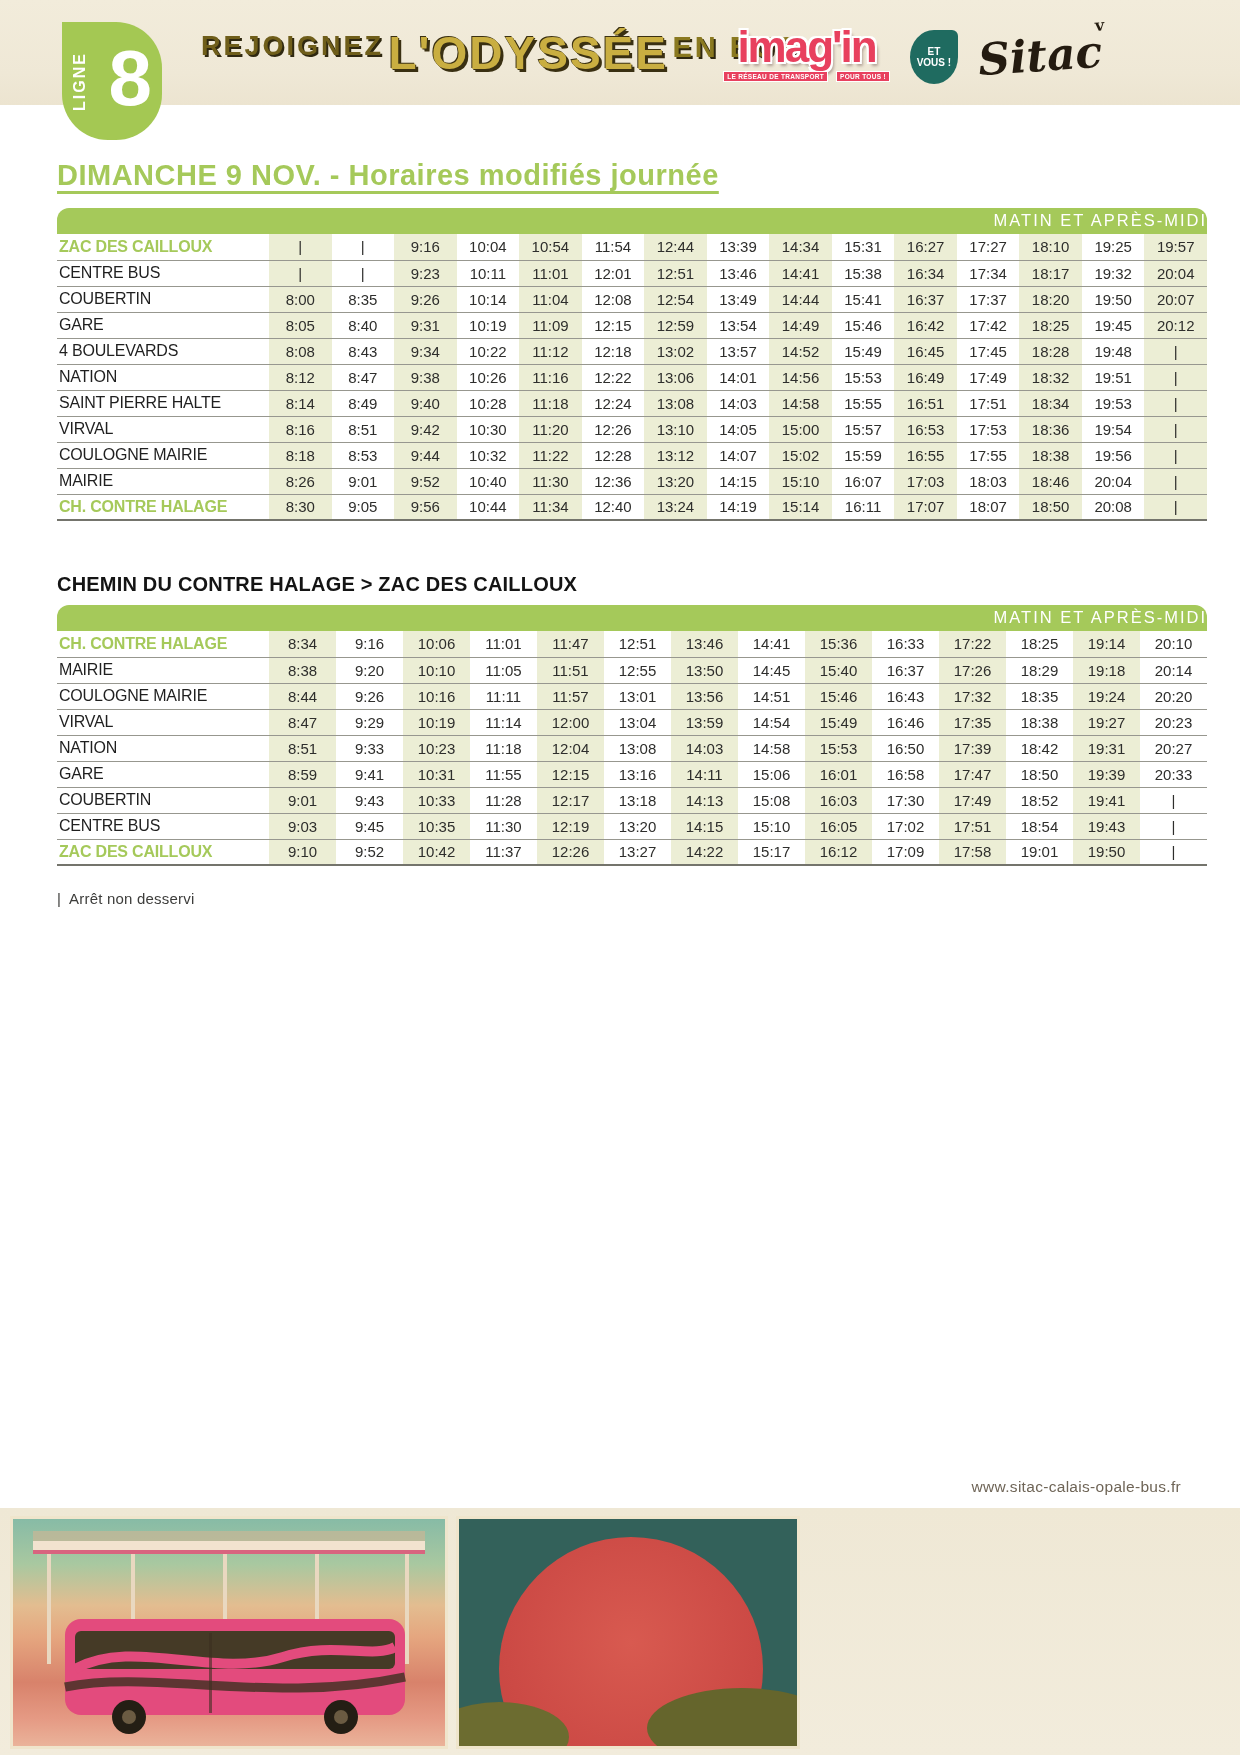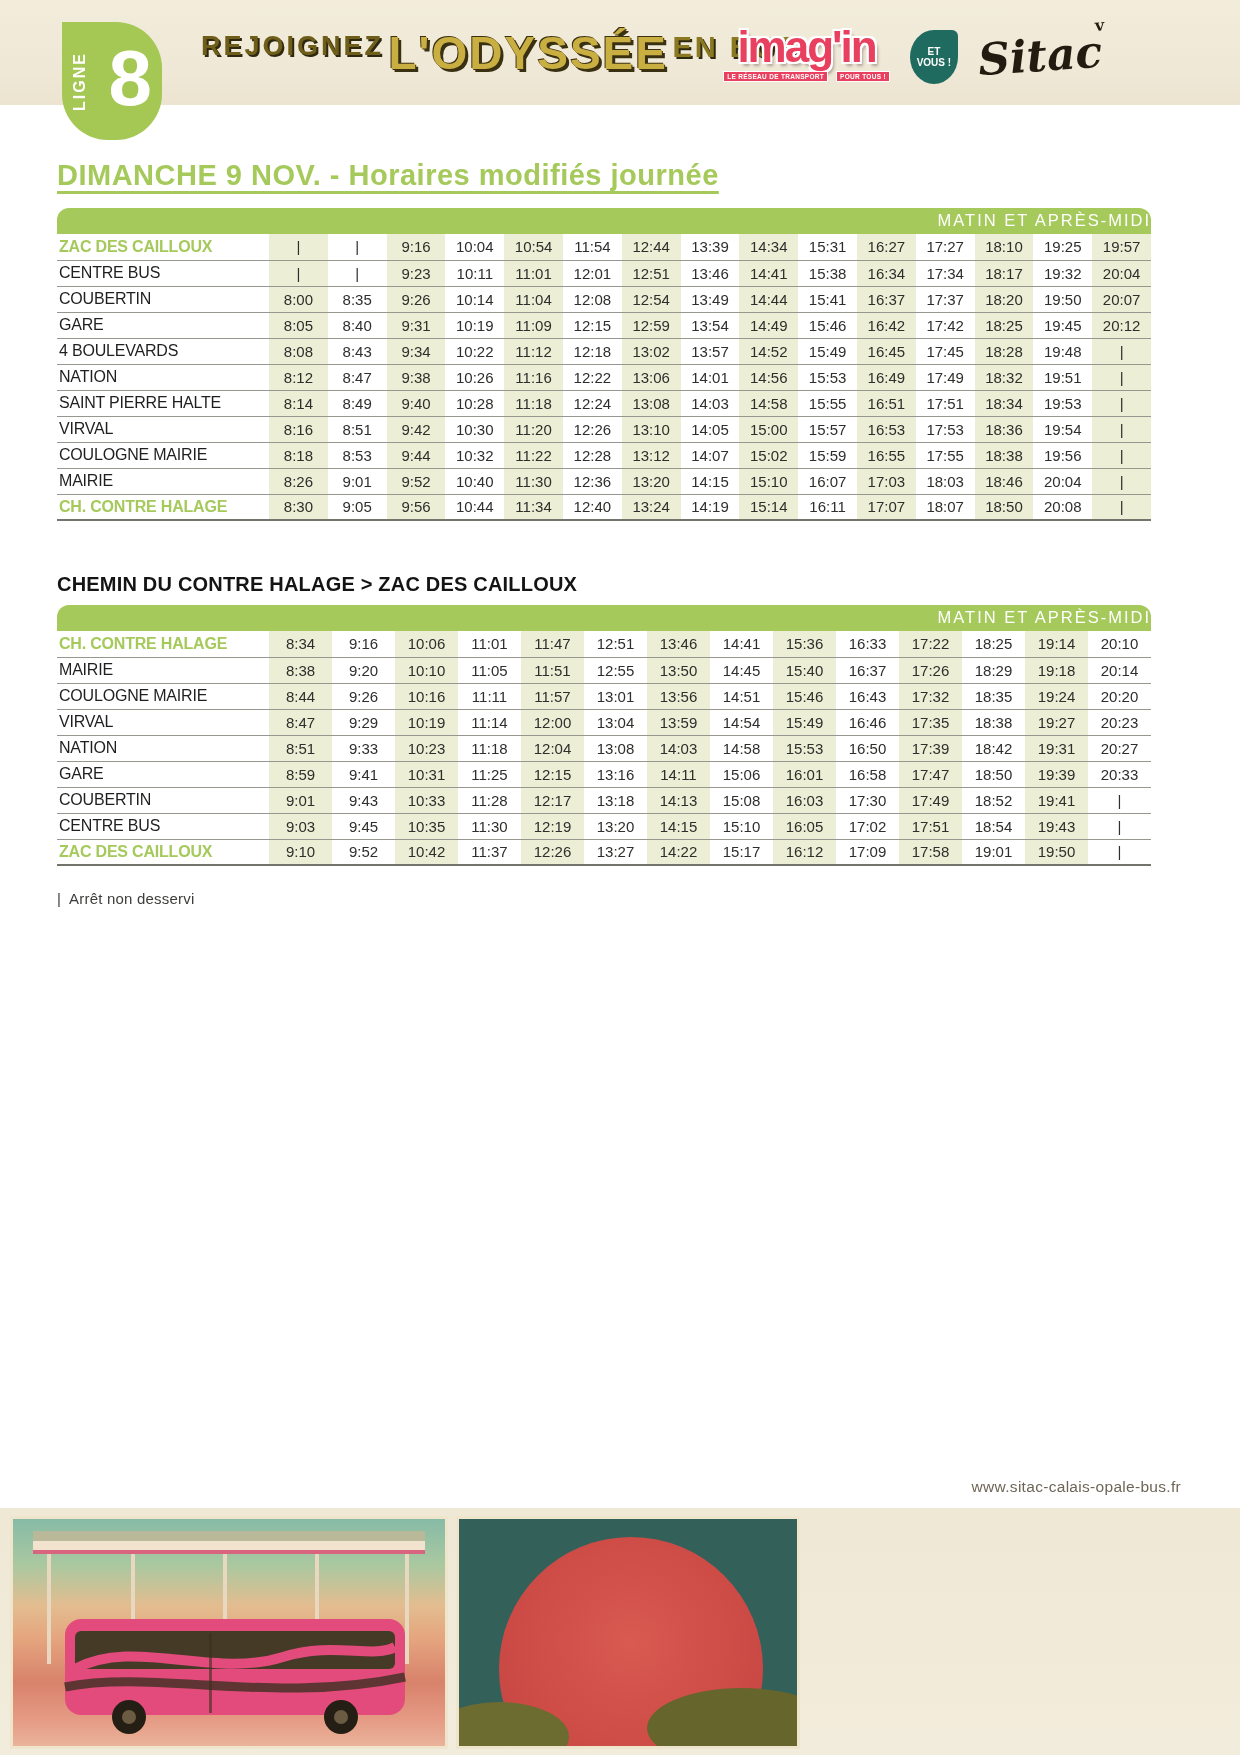--- a/index.html
+++ b/index.html
@@ -31,21 +31,21 @@
   .imagin .subrow { display:flex; justify-content:space-between; gap:8px; margin-top:2px; }
   .imagin .subrow span { background:#e8405e; color:#fff; font-size:6.5px; font-weight:bold; padding:1px 3px; border:1px solid #fff; letter-spacing:.3px; }
   .etvous { width:48px; height:54px; background:#1f6b60; border-radius:50% 6px 50% 50%;
     color:#fff; font-weight:bold; font-size:10px; line-height:11px; display:flex; flex-direction:column;
     align-items:center; justify-content:center; margin-top:8px; }
   .sitac { font-family:"DejaVu Serif", serif; font-style:italic; font-weight:bold; font-size:44px;
     color:#241b10; margin-top:4px; transform:rotate(-4deg); position:relative; }
   .sitac .check { position:absolute; right:-4px; top:-10px; font-size:16px; font-style:normal; }
 
   
-  .main { position:absolute; top:105px; left:0; width:1240px; padding:40px 89px 0 57px; background:#fff; }
+  .main { position:absolute; top:105px; left:0; width:1240px; padding:40px 33px 0 57px; background:#fff; }
   .page-title { color:#a5c95a; font-size:29px; font-weight:bold; letter-spacing:.5px;
     margin-top:14px; margin-bottom:16px; text-decoration:underline; text-decoration-thickness:3px; text-underline-offset:6px; }
   .section-title { color:#141414; font-size:20px; font-weight:bold; letter-spacing:.2px; margin-bottom:9px; }
   .timetable-section + .timetable-section { margin-top:52px; }
   .period-bar { background:#a5c95a; color:#fff; text-align:right; font-size:16.5px; letter-spacing:2px;
     padding:3px 0 4px; border-radius:12px 12px 0 0; }
   table.timetable { width:100%; border-collapse:collapse; table-layout:fixed; }
   table.timetable td { height:26px; text-align:center; vertical-align:middle; font-size:15px;
     color:#2e2e2c; border-bottom:1px solid #97978f; }
   table.timetable td.stop { text-align:left; font-size:16px; letter-spacing:-.2px; color:#1f1f1f; padding-left:2px; }
@@ -470,21 +470,21 @@
                 <td class="alt">17:39</td>
                 <td>18:42</td>
                 <td class="alt">19:31</td>
                 <td>20:27</td>
               </tr>
               <tr>
                 <td class="stop">GARE</td>
                 <td class="alt">8:59</td>
                 <td>9:41</td>
                 <td class="alt">10:31</td>
-                <td>11:25</td>
+                <td>11:55</td>
                 <td class="alt">12:15</td>
                 <td>13:16</td>
                 <td class="alt">14:11</td>
                 <td>15:06</td>
                 <td class="alt">16:01</td>
                 <td>16:58</td>
                 <td class="alt">17:47</td>
                 <td>18:50</td>
                 <td class="alt">19:39</td>
                 <td>20:33</td>

